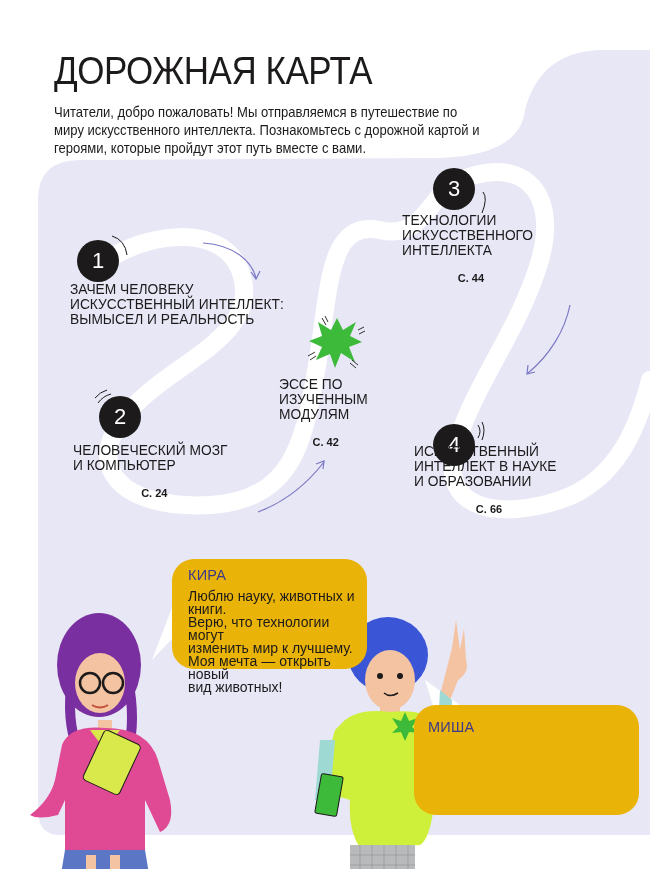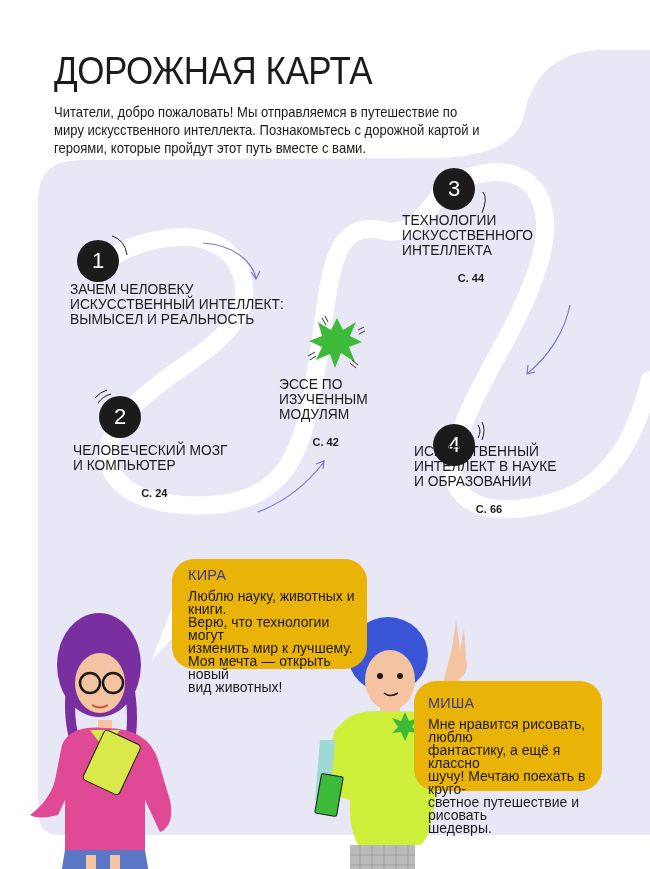--- a/index.html
+++ b/index.html
@@ -189,20 +189,15 @@
 
 <div class="bubble" style="left:172px; top:548px; width:195px; height:110px;">
   <span class="bubble-name" style="left:16px; top:8px;">КИРА</span>
   <span class="bubble-text" style="left:16px; top:31px;">Люблю науку, животных и книги.
 Верю, что технологии могут
 изменить мир к лучшему.
 Моя мечта — открыть новый
 вид животных!</span>
 </div>
 
-<div class="bubble" style="left:414px; top:670px; width:188px; height:110px;">
+<div class="bubble" style="left:414px; top:694px; width:225px; height:110px;">
   <span class="bubble-name" style="left:14px; top:14px;">МИША</span>
-  <span class="bubble-text" style="left:14px; top:37px;">Мне нравится рисовать, люблю
-фантастику, а ещё я классно
-шучу! Мечтаю поехать в круго-
-светное путешествие и рисовать
-шедевры.</span>
 </div>
 
 </body></html>

